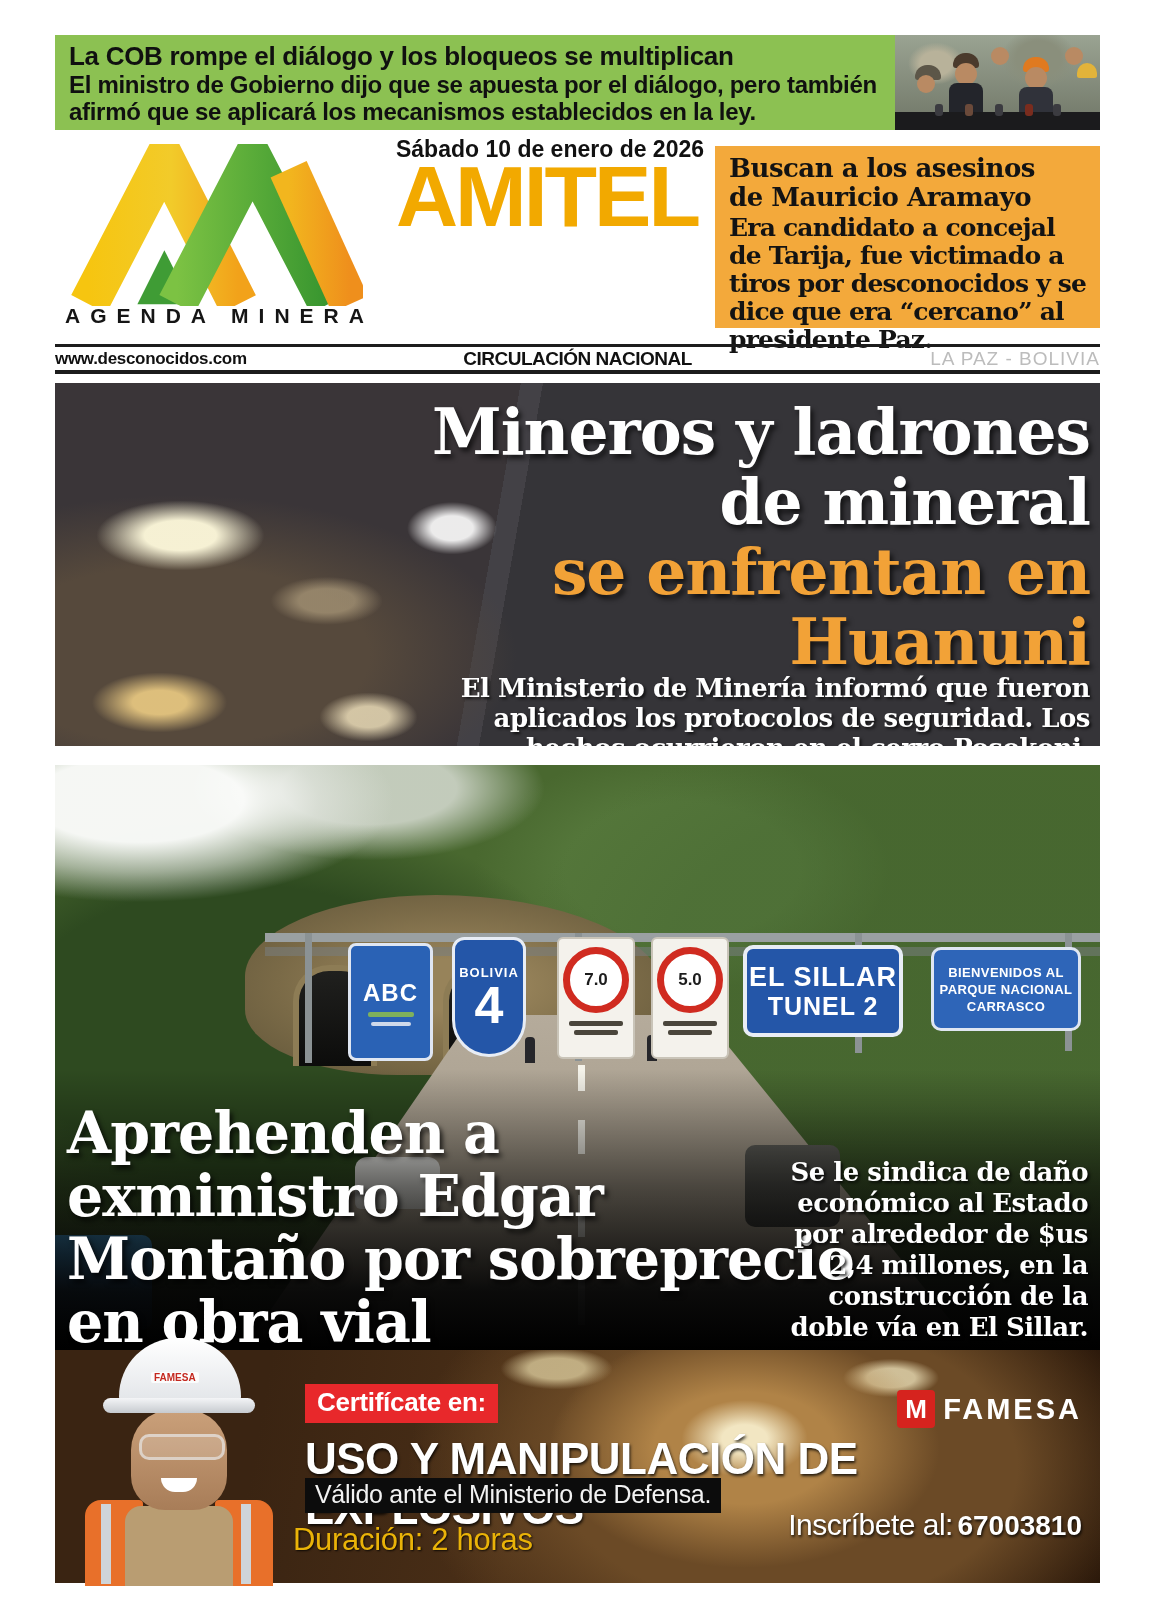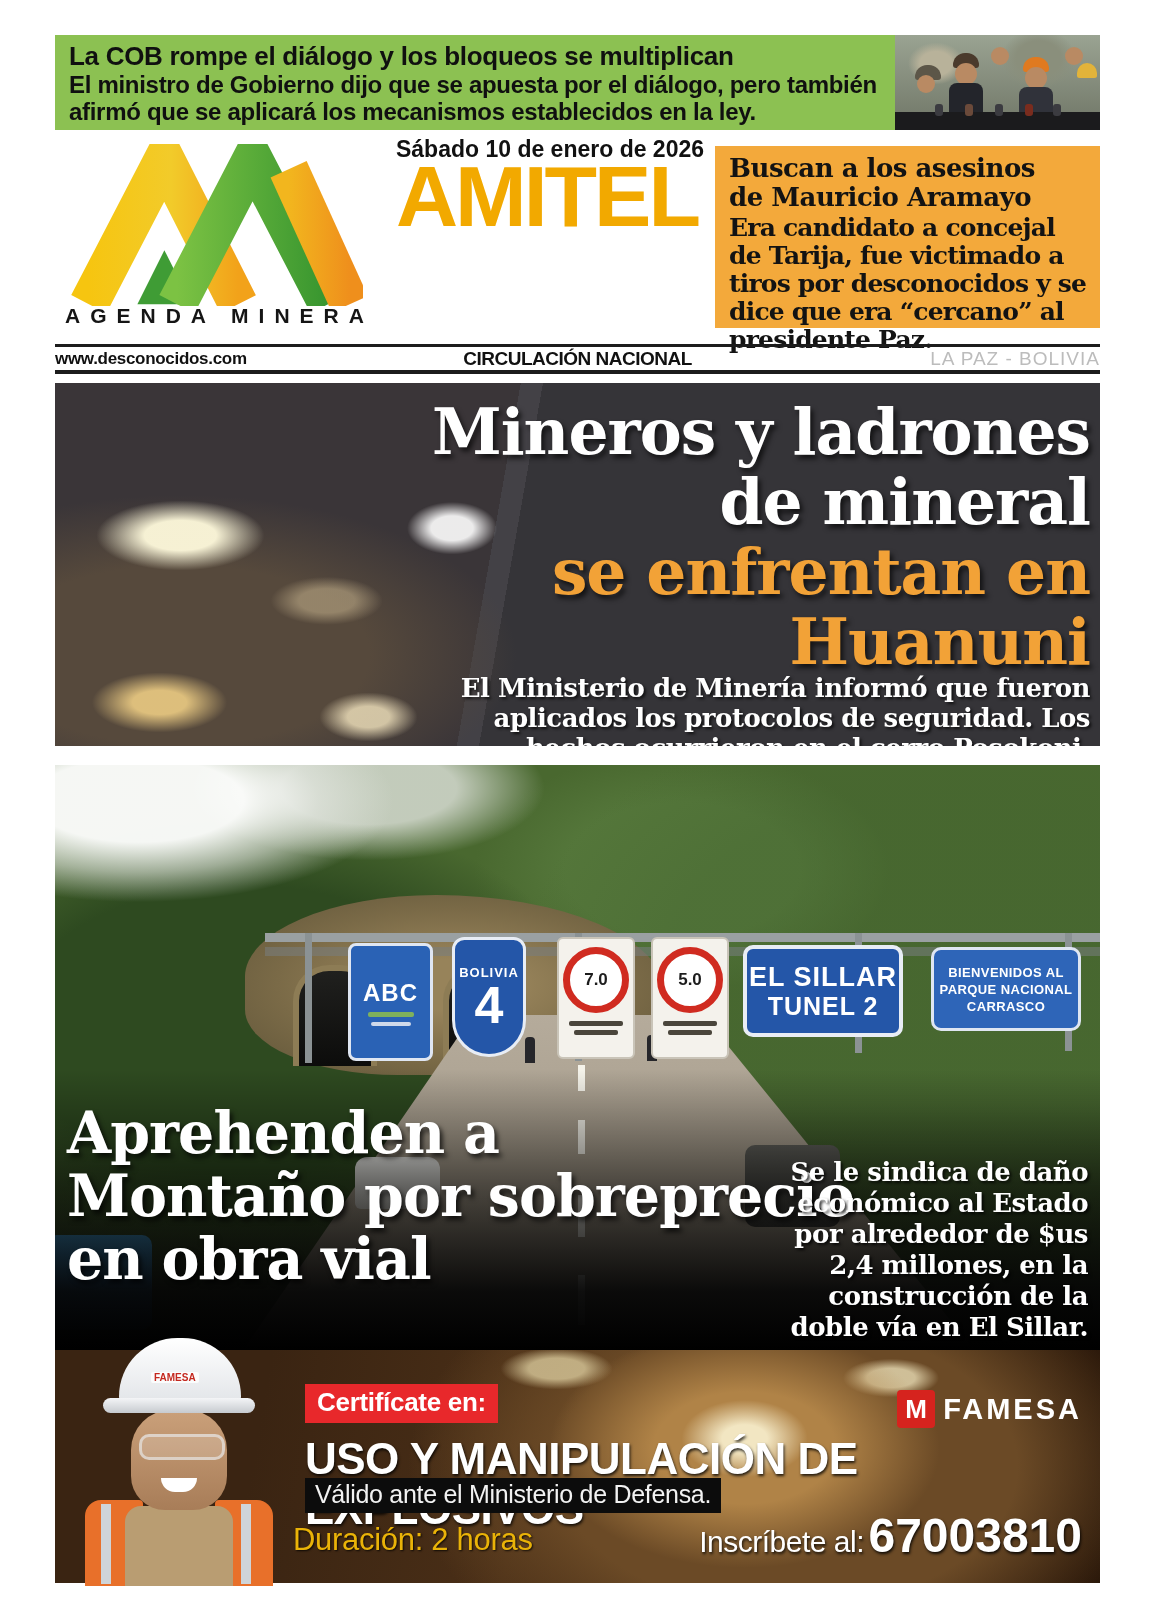--- a/index.html
+++ b/index.html
@@ -159,21 +159,21 @@
   .ad-valid{position:absolute;left:250px;top:128px;background:#0c0c0c;color:#f2f2f2;
       font-size:25px;padding:2px 10px 4px 10px;letter-spacing:-.3px;}
   .ad-duration{position:absolute;left:238px;top:172px;color:#eab308;font-size:31px;letter-spacing:-.3px;
       text-shadow:1px 1px 2px rgba(0,0,0,.8);}
   .famesa{position:absolute;right:18px;top:40px;display:flex;align-items:center;gap:8px;}
   .famesa-icon{width:38px;height:38px;background:#d6231e;border-radius:4px;display:flex;
       align-items:center;justify-content:center;color:#fff;font-weight:bold;font-size:26px;}
   .famesa-name{color:#fff;font-size:29px;font-weight:bold;letter-spacing:3px;}
   .enroll{position:absolute;right:18px;top:158px;color:#fff;text-shadow:1px 2px 3px rgba(0,0,0,.85);}
   .enroll .lbl{font-size:30px;letter-spacing:-.5px;}
-  .enroll .num{font-size:48px;font-weight:bold;letter-spacing:0;}
+  .enroll .num{font-size:28px;font-weight:bold;letter-spacing:0;}
 </style>
 </head>
 <body>
 
 <div class="page">
 
   <div class="abs banner">
     <div class="banner-text">
       <div class="banner-headline">La COB rompe el diálogo y los bloqueos se multiplican</div>
       <div class="banner-sub">El ministro de Gobierno dijo que se apuesta por el diálogo, pero también afirmó que se aplicará los mecanismos establecidos en la ley.</div>
@@ -299,20 +299,21 @@
       <div class="b">TUNEL 2</div>
     </div>
     <div class="sign sign-welcome">
       <div>BIENVENIDOS AL</div>
       <div>PARQUE NACIONAL</div>
       <div>CARRASCO</div>
     </div>
     <div class="s2-fade"></div>
     <div class="s2-head">
       <div>Aprehenden a</div>
+      <div>exministro Edgar</div>
       <div>Montaño por sobreprecio</div>
       <div>en obra vial</div>
     </div>
     <div class="s2-side">Se le sindica de daño económico al Estado por alrededor de $us 2,4 millones, en la construcción de la doble vía en El Sillar.</div>
   </div>
 
   <div class="abs ad">
     <div class="ad-bg"></div>
     <div class="ad-man">
       <div class="vest-l"></div>

